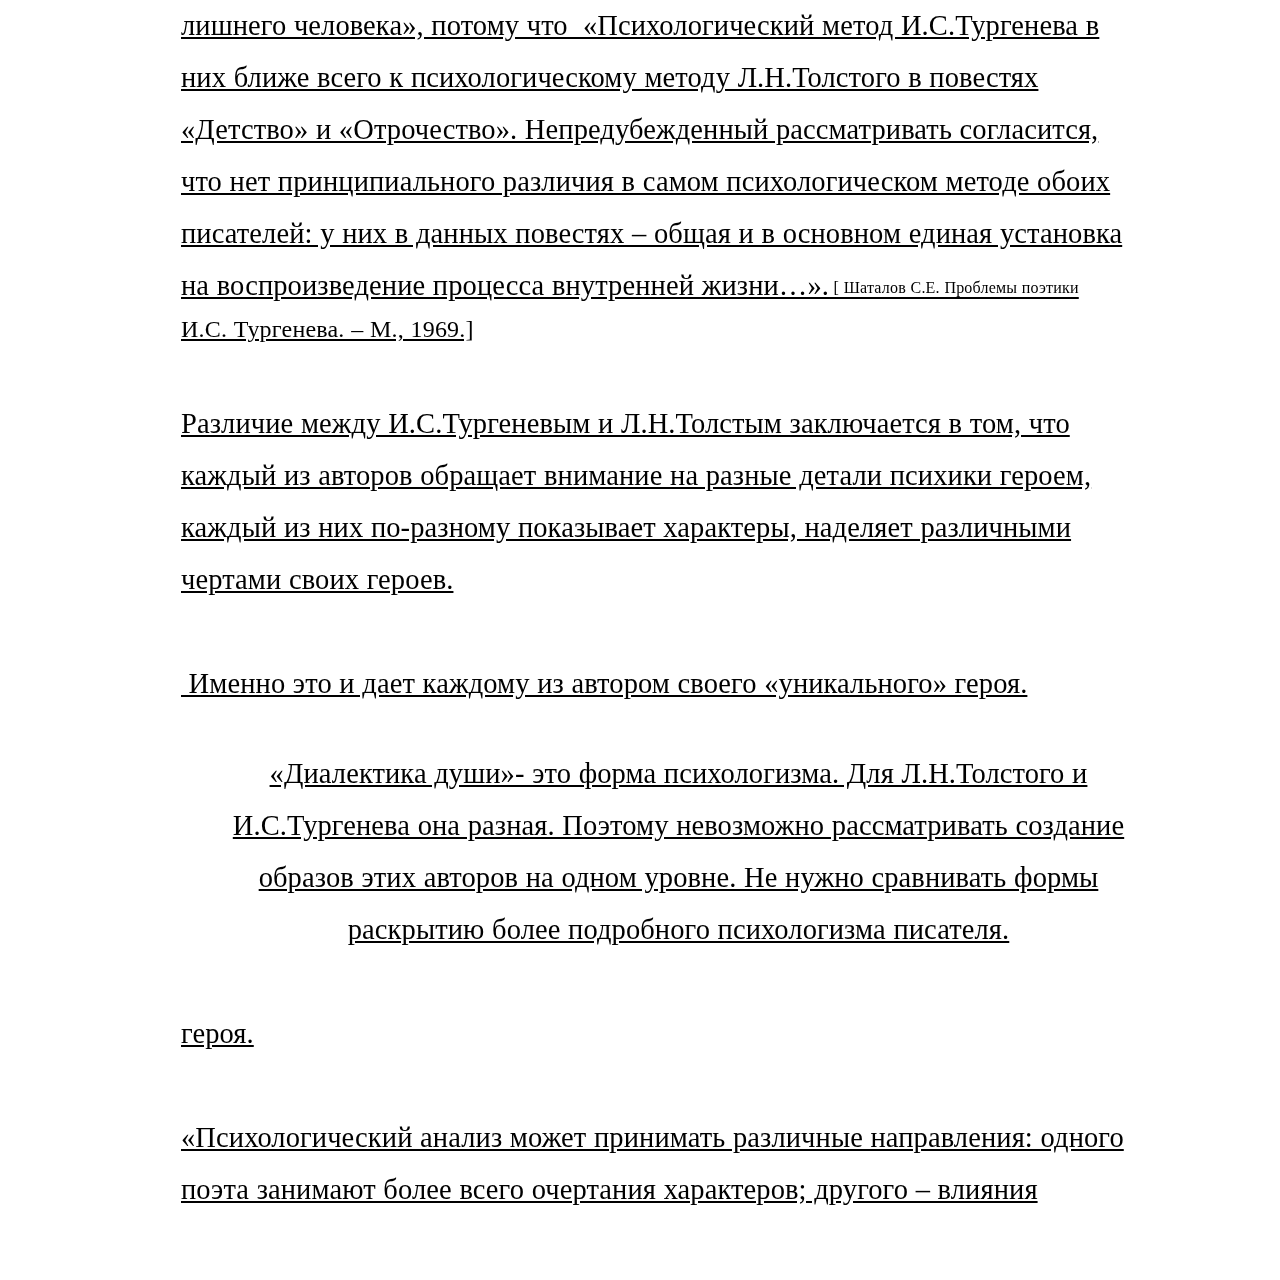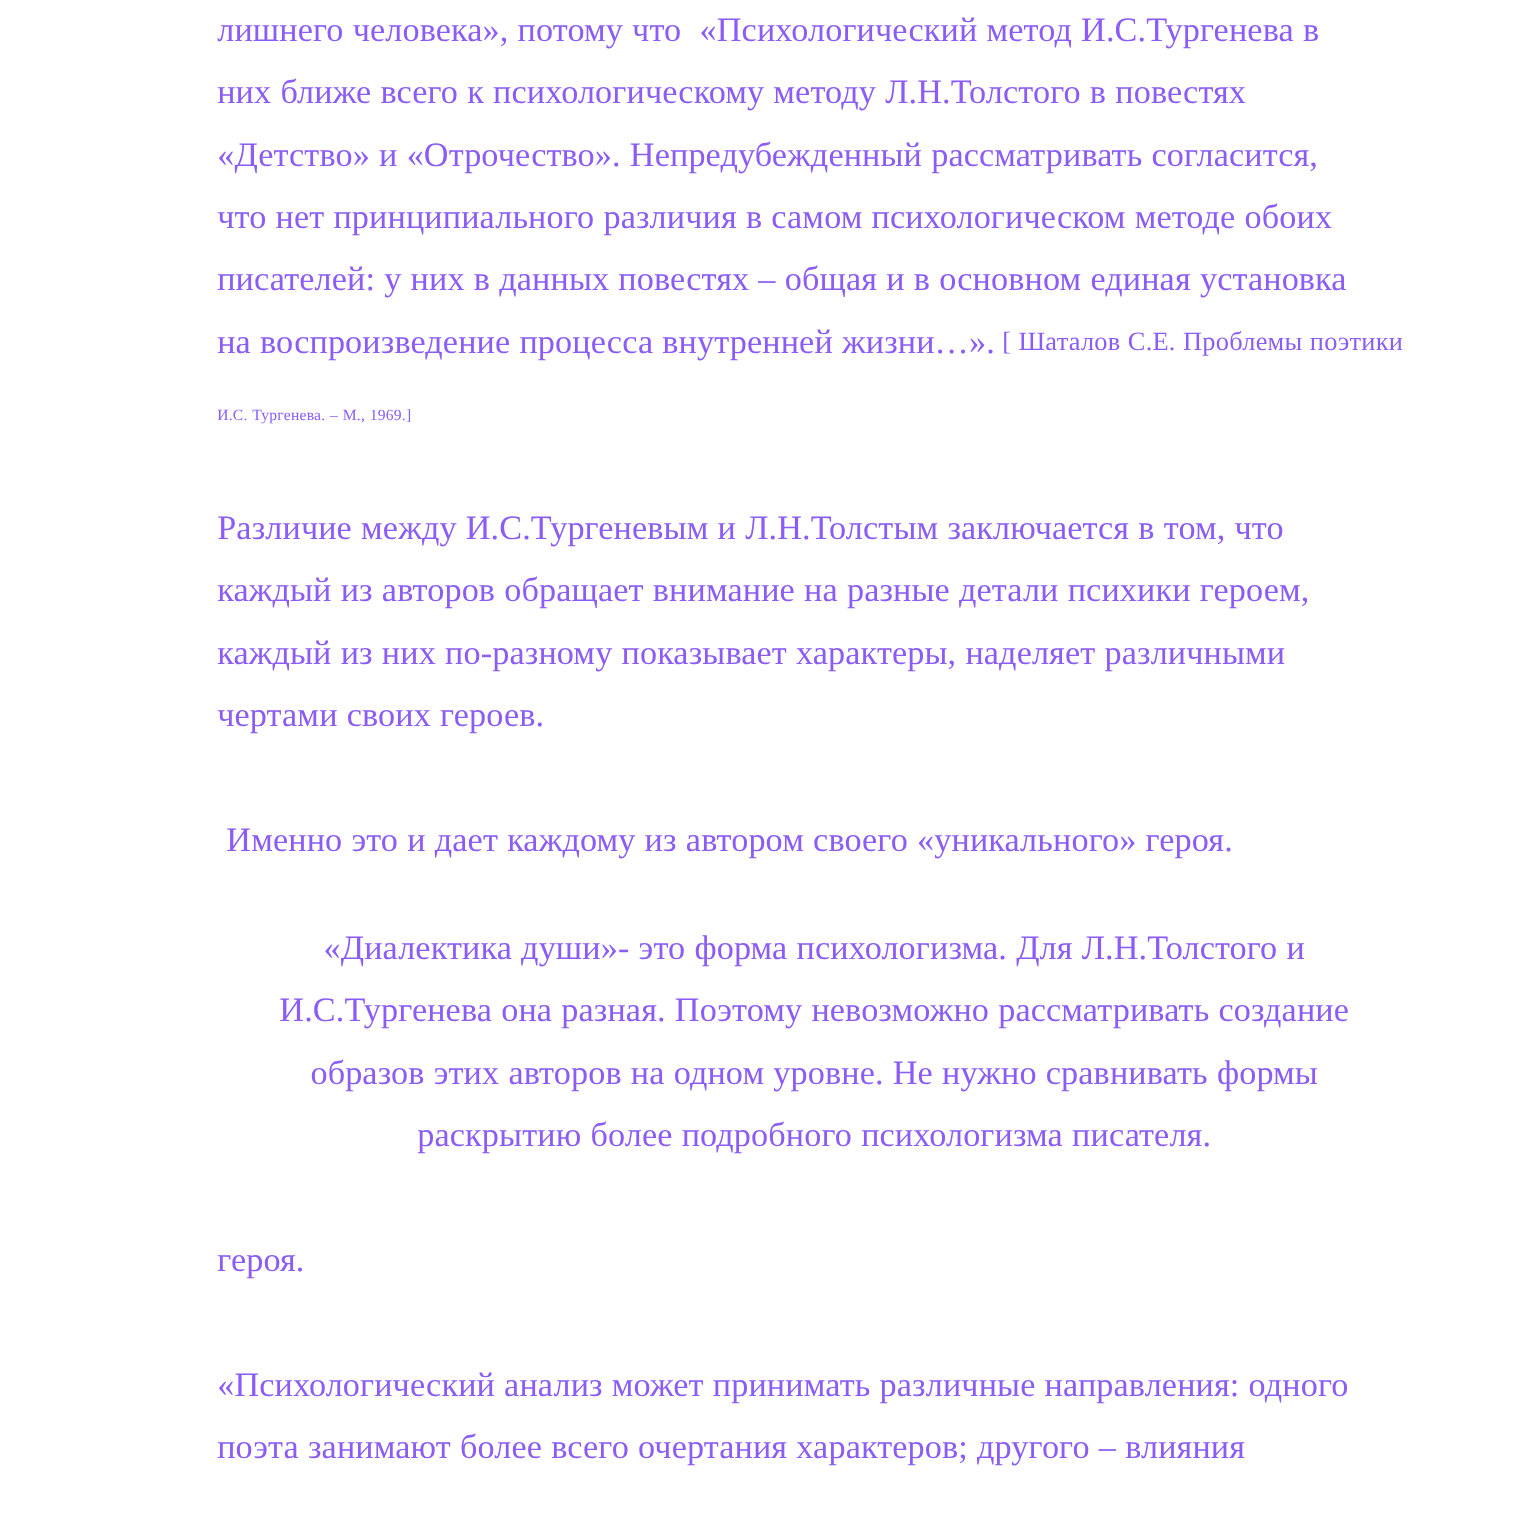--- a/index.html
+++ b/index.html
@@ -33,54 +33,54 @@
     left: 181px;
     top: 0px;
     width: 995px;
   }
 
   .para {
     margin: 0;
     padding: 0;
     font-size: 28.5px;
     line-height: 52px;
-    color: #8b5cf6;
+    color: #000000;
     letter-spacing: 0.1px;
     word-spacing: 0.4px;
+    text-decoration: underline;
   }
 
   
   .line {
     display: block;
     white-space: pre;
   }
 
   .para + .para {
     margin-top: 52px;
   }
 
   .para.tight + .para {
     margin-top: 38px;
     text-align: center;
   }
 
   .citation {
-    font-size: 22px;
+    font-size: 16px;
     line-height: 30px;
     vertical-align: 2px;
     letter-spacing: 0.2px;
   }
 
   .citation-line {
     display: block;
-    font-size: 13px;
+    font-size: 24px;
     line-height: 34px;
     white-space: pre;
     letter-spacing: 0.2px;
-    margin-top: 17px;
   }
 </style>
 </head>
 <body>
 
 <div id="page">
   <div id="text-column">
 
     <p class="para">
       <span class="line">лишнего человека», потому что  «Психологический метод И.С.Тургенева в</span>

